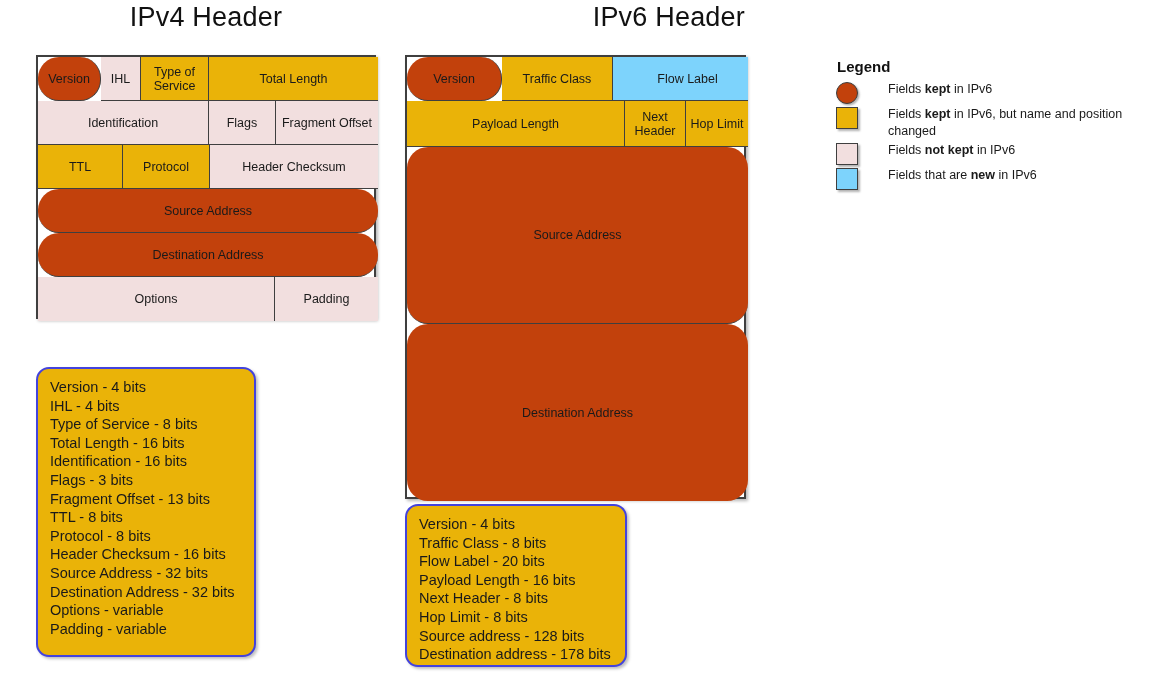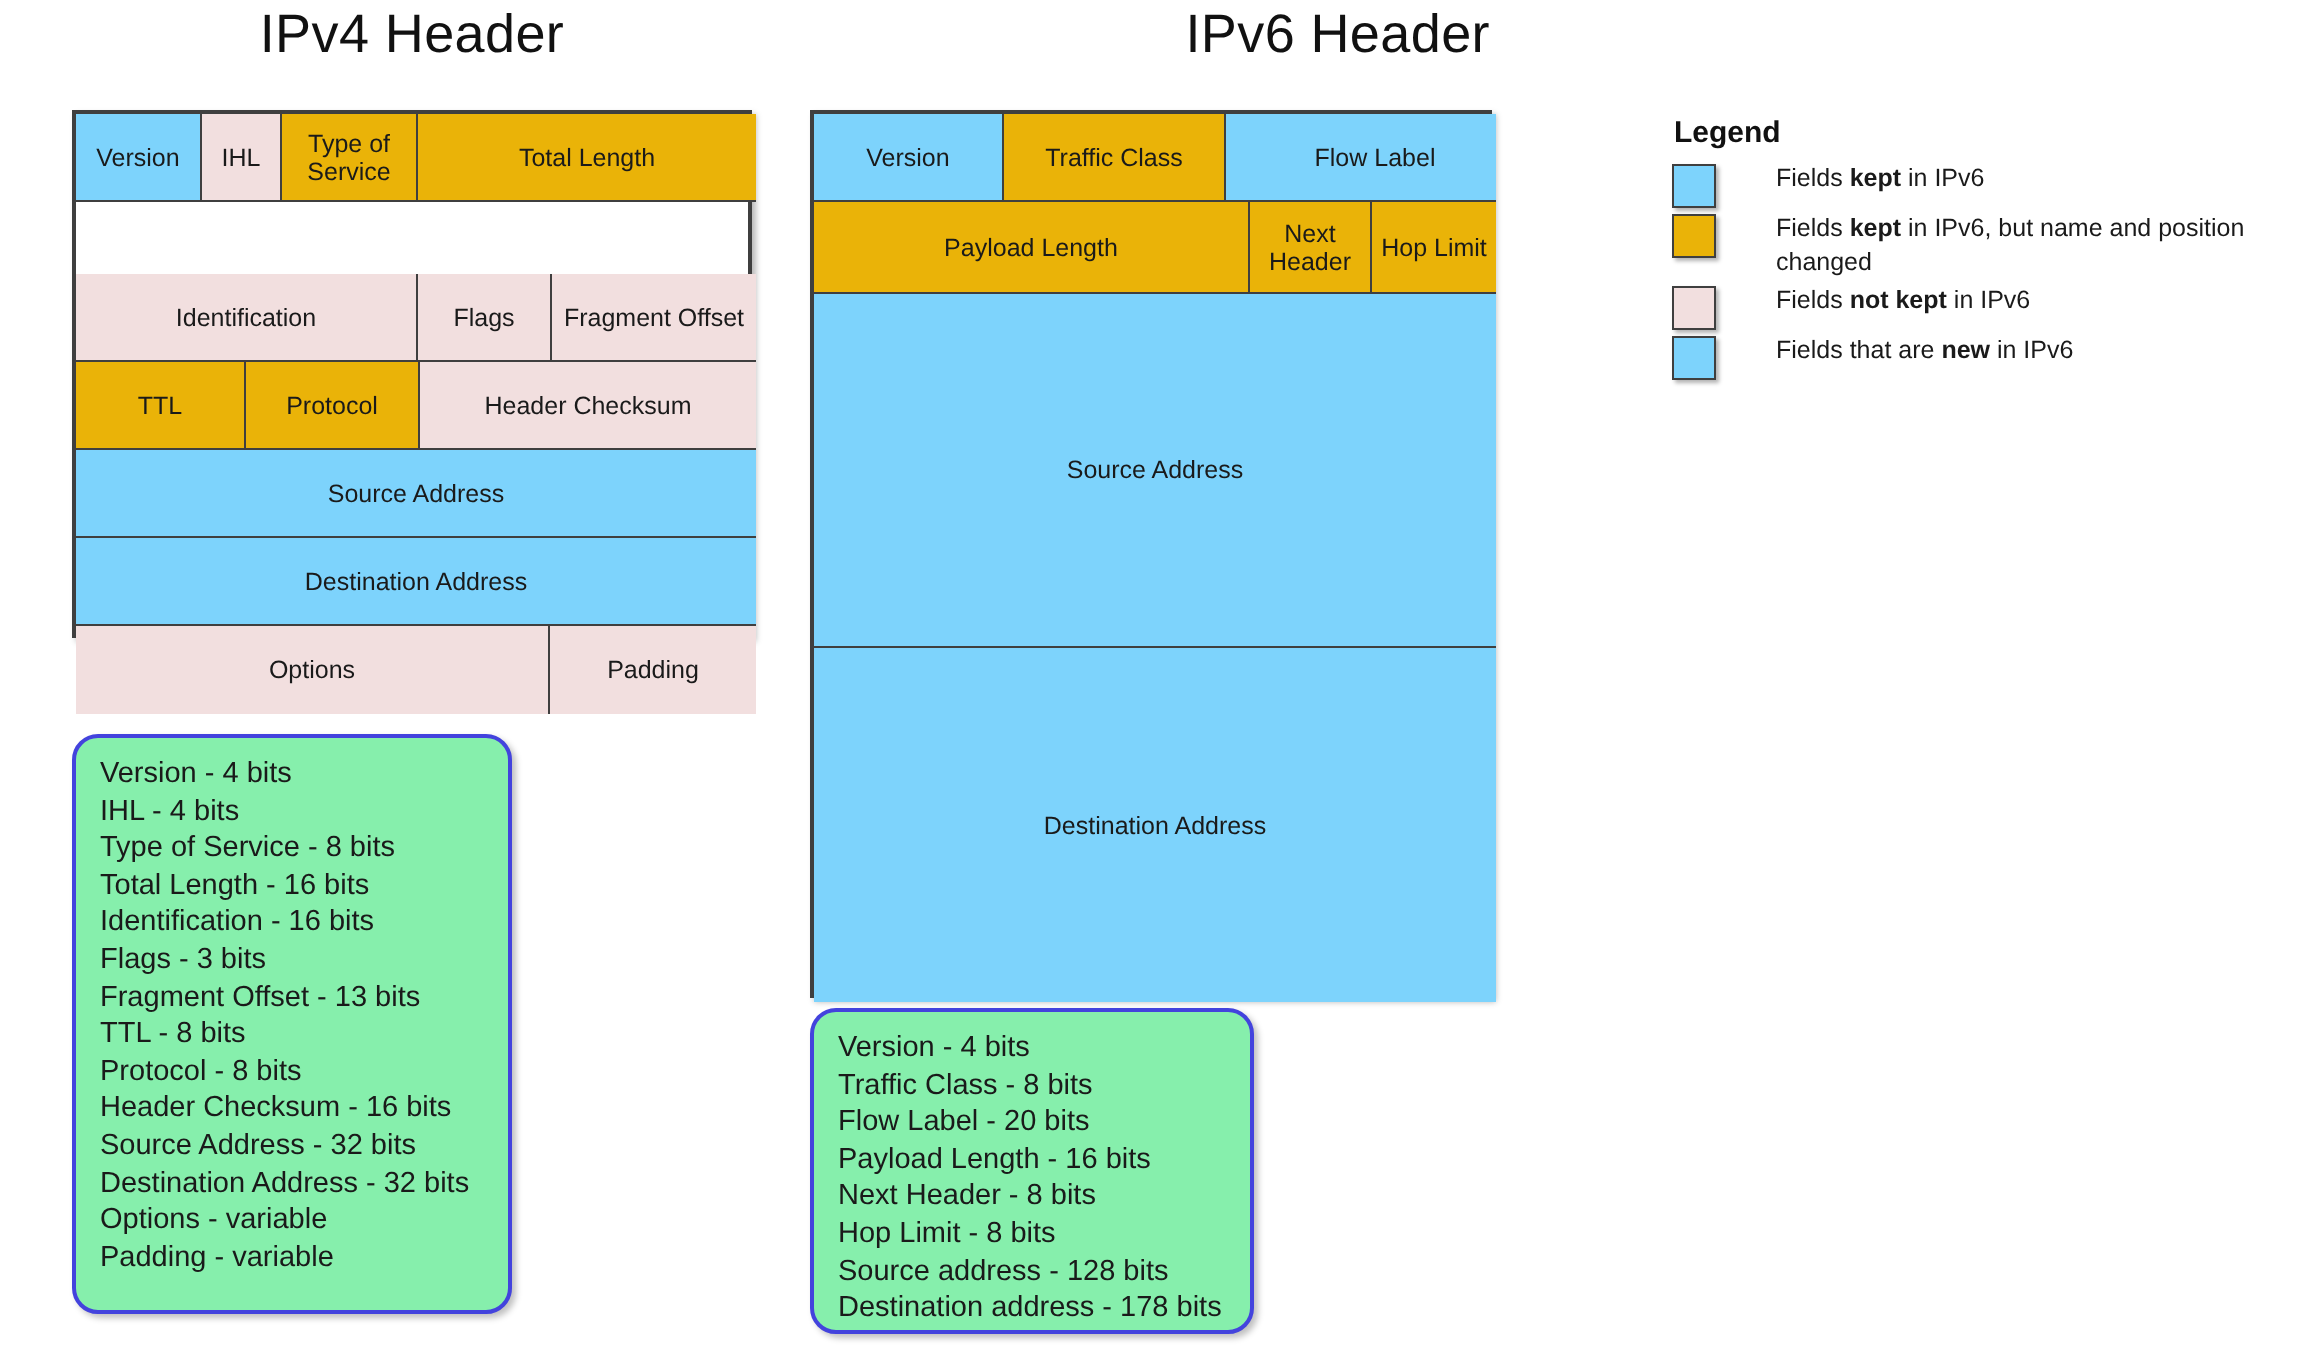--- a/index.html
+++ b/index.html
@@ -54,21 +54,21 @@
     text-align: center;
     font-size: 12.5px;
     line-height: 1.12;
     color: #1a1a1a;
     padding: 1px 2px;
     overflow: hidden;
   }
   .hcell:last-child { border-right: none; }
   .hrow:last-child .hcell { border-bottom: none; }
 
-  .c-green  { background: #7dd3fc; }
+  .c-green  { background: #c2410c; border-radius: 21px; }
   .c-blue   { background: #eab308; }
   .c-pink   { background: #f2dfdf; }
   .c-yellow { background: #7dd3fc; padding-left: 16px; }
 
   
   #legend {
     position: absolute;
     left: 836px;
     top: 58px;
     width: 310px;
@@ -101,21 +101,21 @@
     max-width: 248px;
   }
   .legend-text b { font-weight: bold; }
 
   
   .note-box {
     position: absolute;
     box-sizing: border-box;
     border: 2px solid #4343dd;
     border-radius: 13px;
-    background: #86efac;
+    background: #eab308;
     box-shadow: 2px 2px 3px rgba(0,0,0,0.25);
     padding: 9px 10px 9px 12px;
   }
   #ipv4-notes { left: 36px; top: 367px; width: 220px; height: 290px; }
   #ipv6-notes { left: 405px; top: 504px; width: 222px; height: 163px; }
   .note-line {
     font-size: 14.5px;
     line-height: 18.6px;
     color: #1a1a1a;
     white-space: nowrap;
@@ -126,21 +126,21 @@
 
 <div class="diagram-title" id="ipv4-title">IPv4 Header</div>
 
 <div class="header-table" id="ipv4-table">
     <div class="hrow" style="height: 44px;">
       <div class="hcell c-green" style="flex: 0 0 63px;">Version</div>
       <div class="hcell c-pink" style="flex: 0 0 40px;">IHL</div>
       <div class="hcell c-blue" style="flex: 0 0 68px;">Type of Service</div>
       <div class="hcell c-blue" style="flex: 0 0 169px;">Total Length</div>
     </div>
-    <div class="hrow" style="height: 44px; margin-top: 36px;">
+    <div class="hrow" style="height: 44px;">
       <div class="hcell c-pink" style="flex: 0 0 171px;">Identification</div>
       <div class="hcell c-pink" style="flex: 0 0 67px;">Flags</div>
       <div class="hcell c-pink" style="flex: 0 0 102px;">Fragment Offset</div>
     </div>
     <div class="hrow" style="height: 44px;">
       <div class="hcell c-blue" style="flex: 0 0 85px;">TTL</div>
       <div class="hcell c-blue" style="flex: 0 0 87px;">Protocol</div>
       <div class="hcell c-pink" style="flex: 0 0 168px;">Header Checksum</div>
     </div>
     <div class="hrow" style="height: 44px;">

